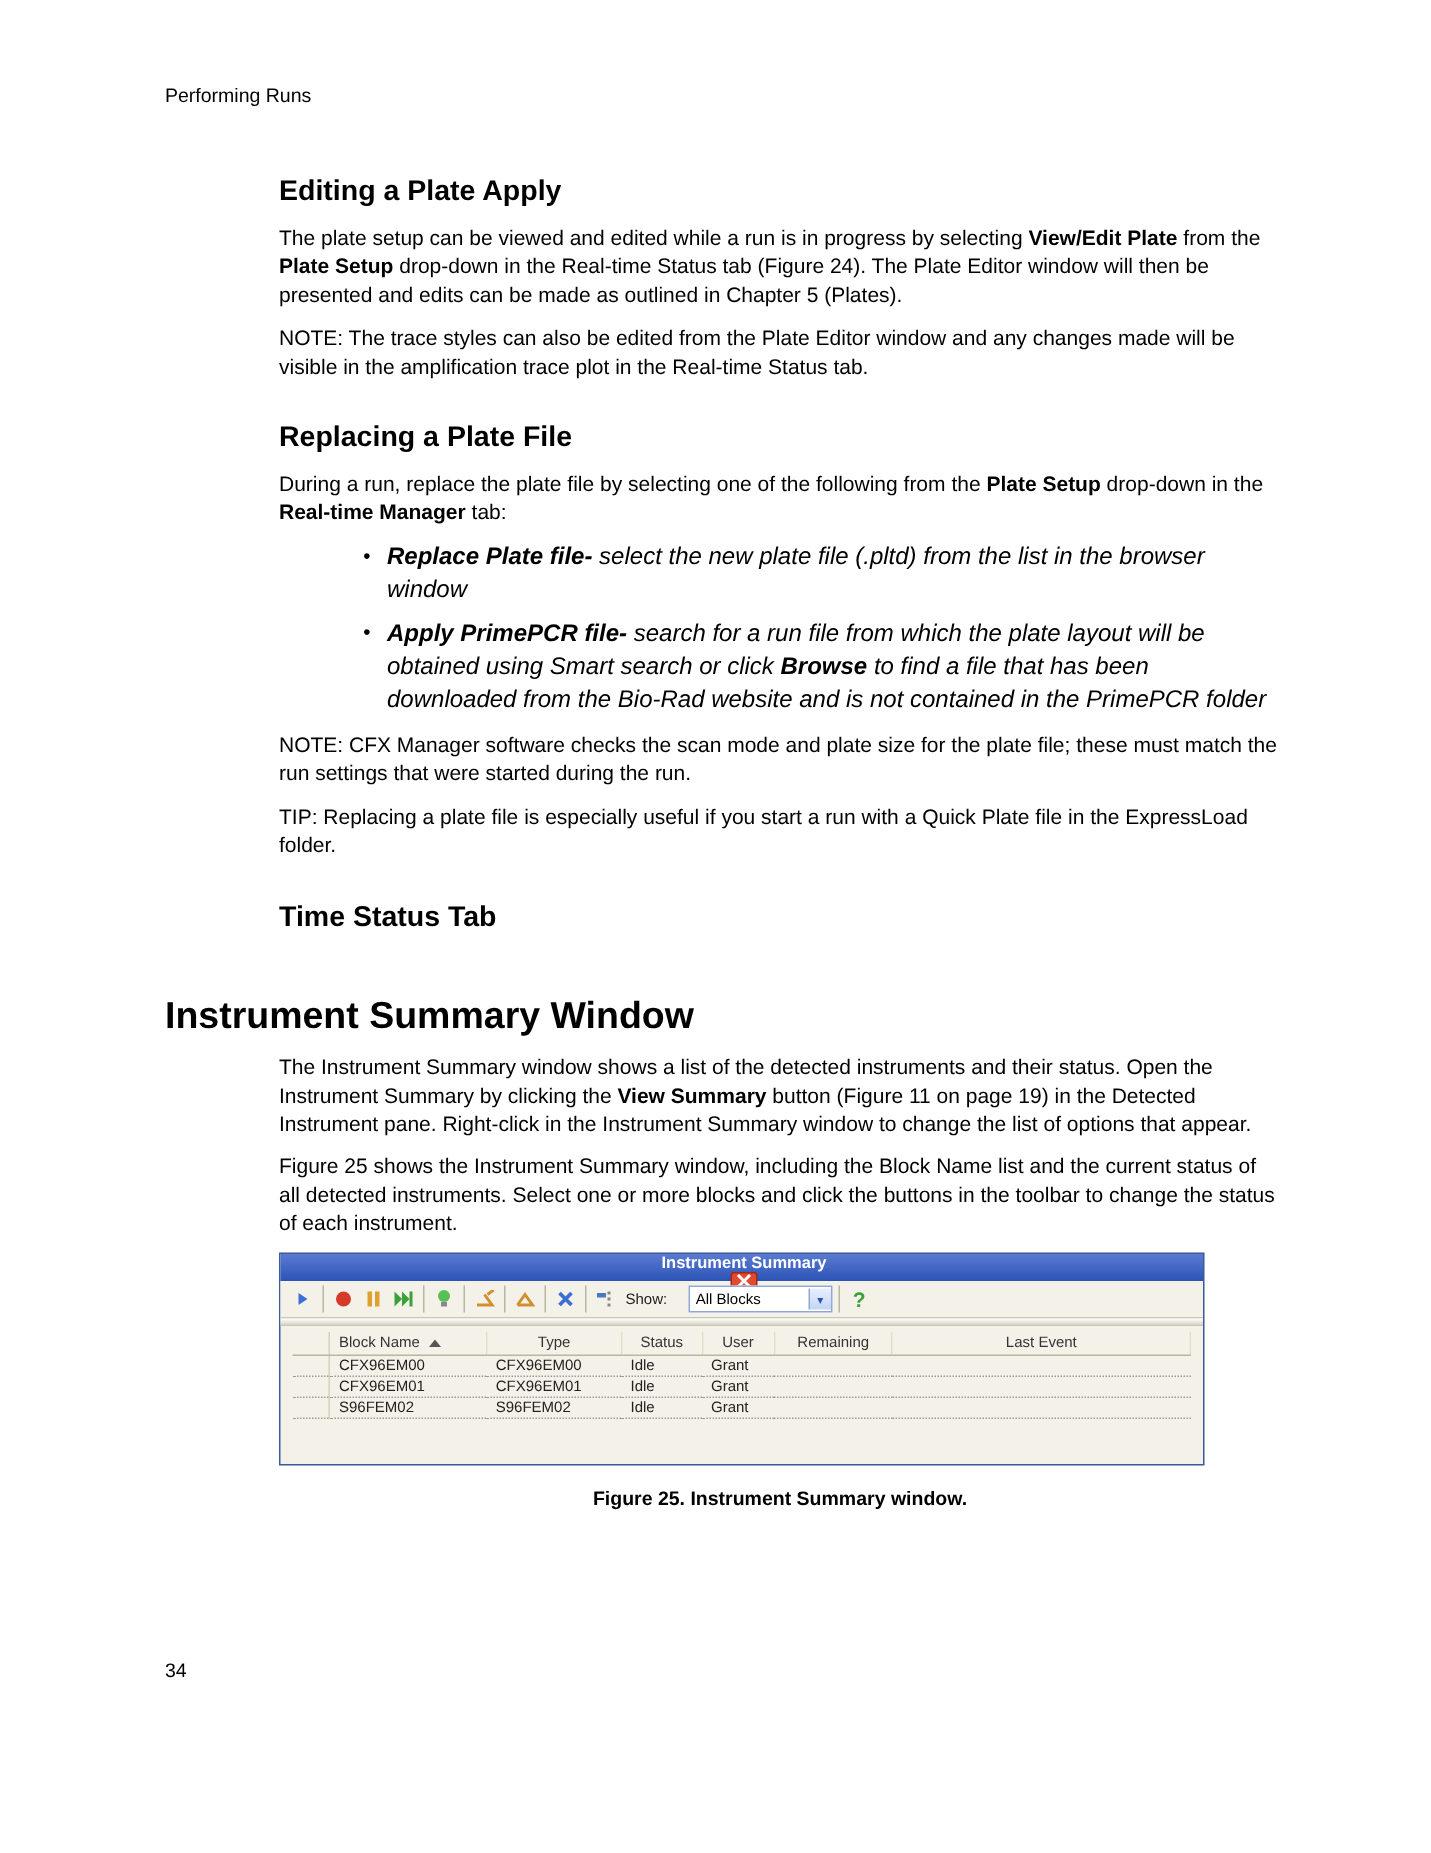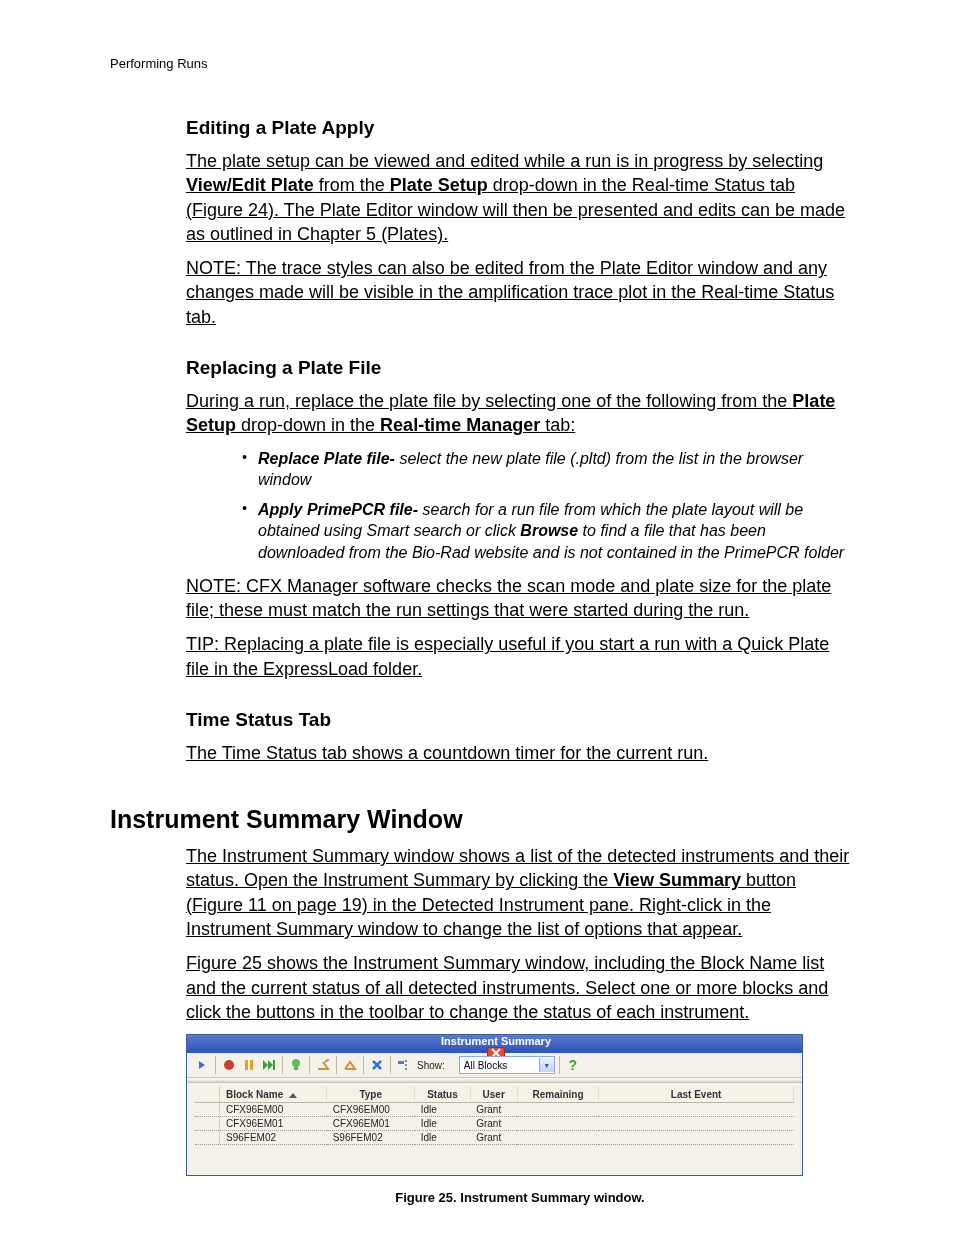--- a/index.html
+++ b/index.html
@@ -30,24 +30,23 @@
     letter-spacing: 0px;
   }
   h1.mainhead {
     font-family: Arial, Helvetica, sans-serif;
     font-weight: 900;
     font-size: 25px;
     margin: 40px 0 10px 0;
     margin-left: 0;
   }
   p.body {
-    font-size: 18px;
+    font-size: 14px;
     line-height: 1.35;
     margin: 0 0 10px 0;
-    text-decoration: underline;
   }
   .indent1 { margin-left: 40px; }
   ul.bullets {
     margin: 0 0 10px 0;
     padding-left: 56px;
     list-style: none;
   }
   ul.bullets li {
     position: relative;
     font-size: 16px;
@@ -169,21 +168,21 @@
   }
   .win-table table {
     border-collapse: collapse;
     width: 100%;
     font-size: 10px;
   }
   .win-table th {
     background: #f4f2e8;
     border-bottom: 1px solid #b8b5a2;
     border-right: 1px solid #e2dfc9;
-    font-weight: bold;
+    font-weight: normal;
     padding: 2px 6px;
     text-align: center;
     color: #333;
   }
   .win-table td {
     border-bottom: 1px dotted #9a9a9a;
     padding: 1px 6px;
     color: #222;
   }
   .win-table .rowhandle {
@@ -237,21 +236,20 @@
       <li>
         <span class="bold">Apply PrimePCR file-</span><span> search for a run file from which the plate layout will be obtained using Smart search or click </span><span class="bold">Browse</span><span> to find a file that has been downloaded from the Bio-Rad website and is not contained in the PrimePCR folder</span>
       </li>
     </ul>
     <p class="body sub-note">NOTE: CFX Manager software checks the scan mode and plate size for the plate file; these must match the run settings that were started during the run.</p>
     <p class="body sub-note">TIP: Replacing a plate file is especially useful if you start a run with a Quick Plate file in the ExpressLoad folder.</p>
 
     <div class="spacer-md"></div>
 
     <h2 class="subhead">Time Status Tab</h2>
-    <p class="body">The Time Status tab shows a countdown timer for the current run.</p>
   </div>
 
   <h1 class="mainhead">Instrument Summary Window</h1>
   <div class="section-area">
     <p class="body">
       <span>The Instrument Summary window shows a list of the detected instruments and their status. Open the Instrument Summary by clicking the </span><span class="bold">View Summary</span><span> button (Figure 11 on page 19) in the Detected Instrument pane. Right-click in the Instrument Summary window to change the list of options that appear.</span>
     </p>
     <p class="body">Figure 25 shows the Instrument Summary window, including the Block Name list and the current status of all detected instruments. Select one or more blocks and click the buttons in the toolbar to change the status of each instrument.</p>
   </div>
 

